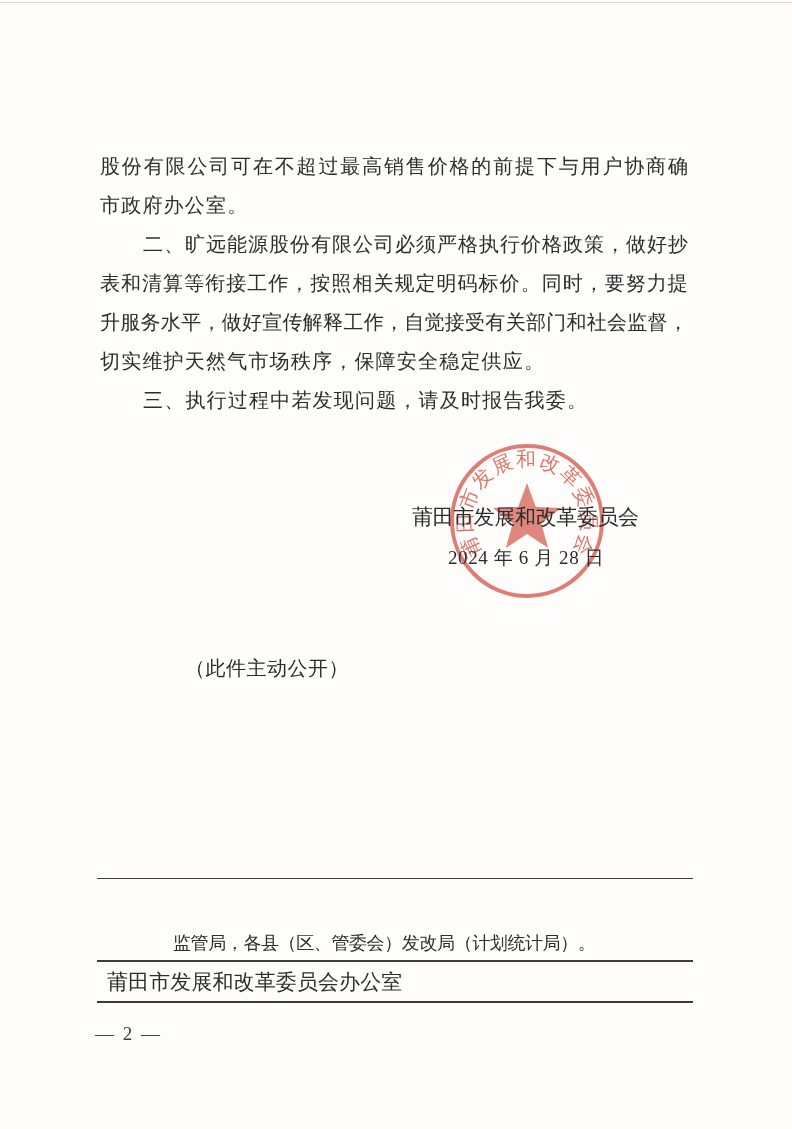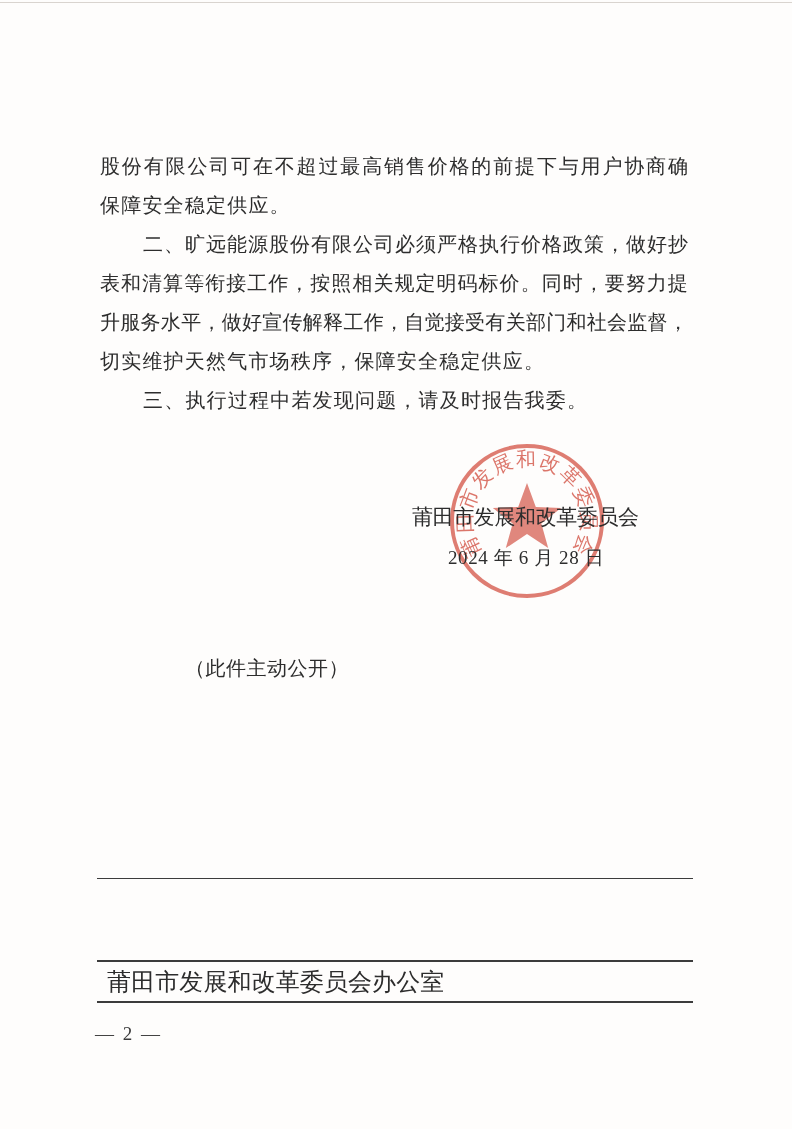--- a/index.html
+++ b/index.html
@@ -26,21 +26,21 @@
 
   
   .note{position:absolute;left:149px;top:654px;font-size:20px;letter-spacing:0.5px;line-height:28px;margin-left:36px;}
 
   
   .rule{position:absolute;left:97px;width:596px;height:0;border-top:2px solid #3c3c3c;}
   .rule-thin{border-top-width:1.5px;}
 
   .cc1{position:absolute;left:122px;top:892px;font-size:18px;letter-spacing:0.7px;line-height:26px;white-space:nowrap;}
   .cc2{position:absolute;left:173px;top:930px;font-size:18px;letter-spacing:-0.4px;line-height:26px;white-space:nowrap;}
-  .issuer{position:absolute;left:107px;top:969px;font-size:24px;letter-spacing:0.1px;line-height:27px;white-space:nowrap;}
+  .issuer{position:absolute;left:107px;top:969px;font-size:21px;letter-spacing:0.1px;line-height:27px;white-space:nowrap;}
   .printdate{position:absolute;right:100px;top:969px;font-size:19px;letter-spacing:0.2px;line-height:27px;white-space:nowrap;}
   .pagenum{position:absolute;left:95px;top:1020px;font-size:19px;letter-spacing:2px;line-height:27px;color:#3a3a3a;}
 </style>
 </head>
 <body>
 
 <div class="page">
   <div class="scan-edge"></div>
 
   <div class="body-block">
@@ -66,21 +66,21 @@
         <span>前</span>
         <span>提</span>
         <span>下</span>
         <span>与</span>
         <span>用</span>
         <span>户</span>
         <span>协</span>
         <span>商</span>
         <span>确</span>
       </div>
-    <div class="bline">保障安全稳定供应。</div>
+    <div class="bline">市政府办公室。</div>
     <div class="bline jline indent">
         <span>二</span>
         <span>、</span>
         <span>旷</span>
         <span>远</span>
         <span>能</span>
         <span>源</span>
         <span>股</span>
         <span>份</span>
         <span>有</span>
@@ -177,18 +177,19 @@
       <textPath href="#sealArc" startOffset="0" textLength="238">莆田市发展和改革委员会</textPath>
     </text>
   </svg>
 
   <div class="agency-line">莆田市发展和改革委员会</div>
   <div class="date-line">2024 年 6 月 28 日</div>
 
   <div class="note">（此件主动公开）</div>
 
   <div class="rule rule-thin" style="top:878px;"></div>
+  <div class="cc2">监管局，各县（区、管委会）发改局（计划统计局）。</div>
   <div class="rule" style="top:960px;"></div>
   <div class="issuer">莆田市发展和改革委员会办公室</div>
   <div class="rule" style="top:1001px;"></div>
 
   <div class="pagenum">— 2 —</div>
 </div>
 
 </body></html>

